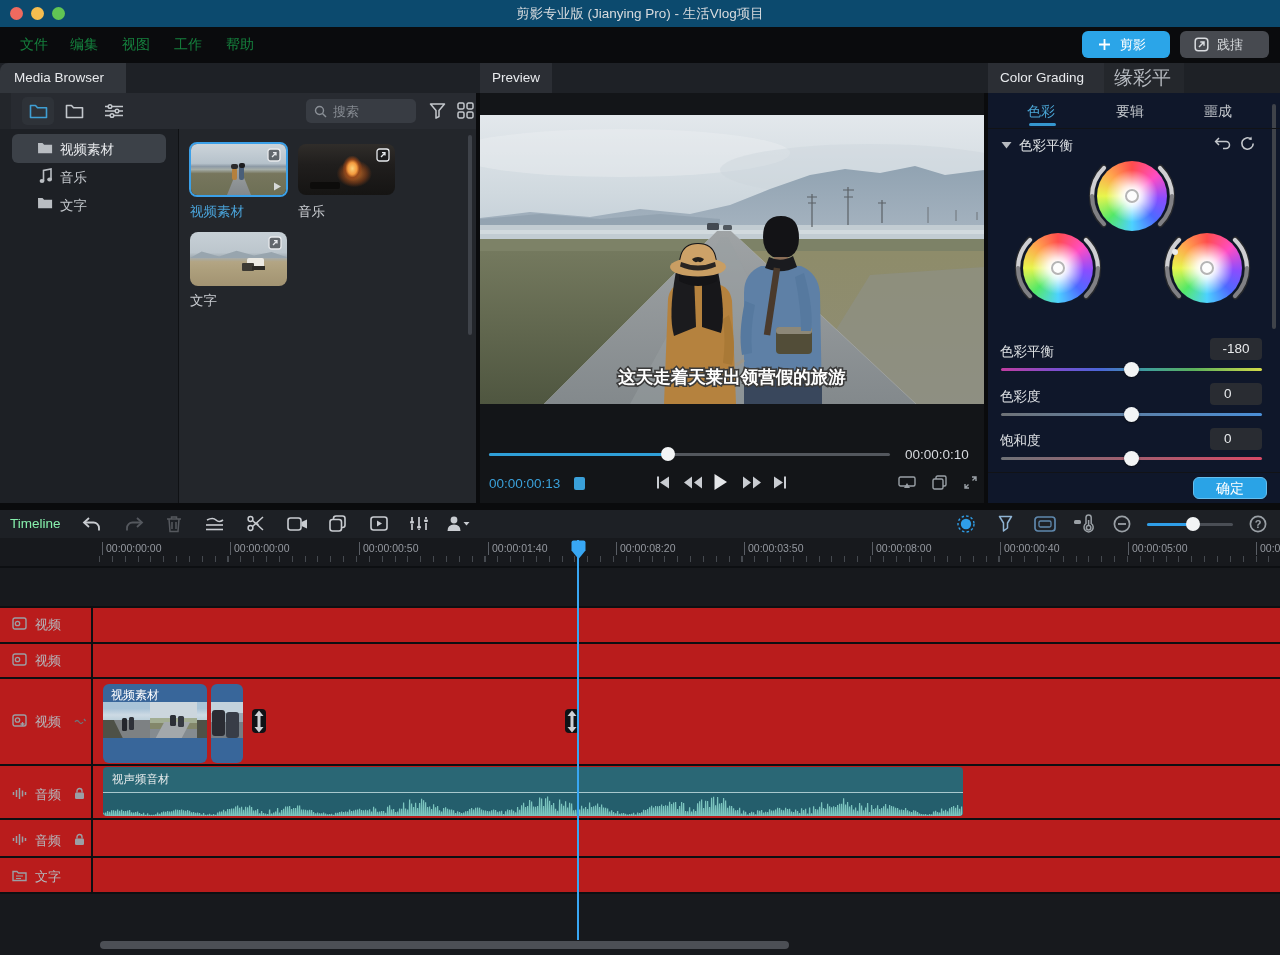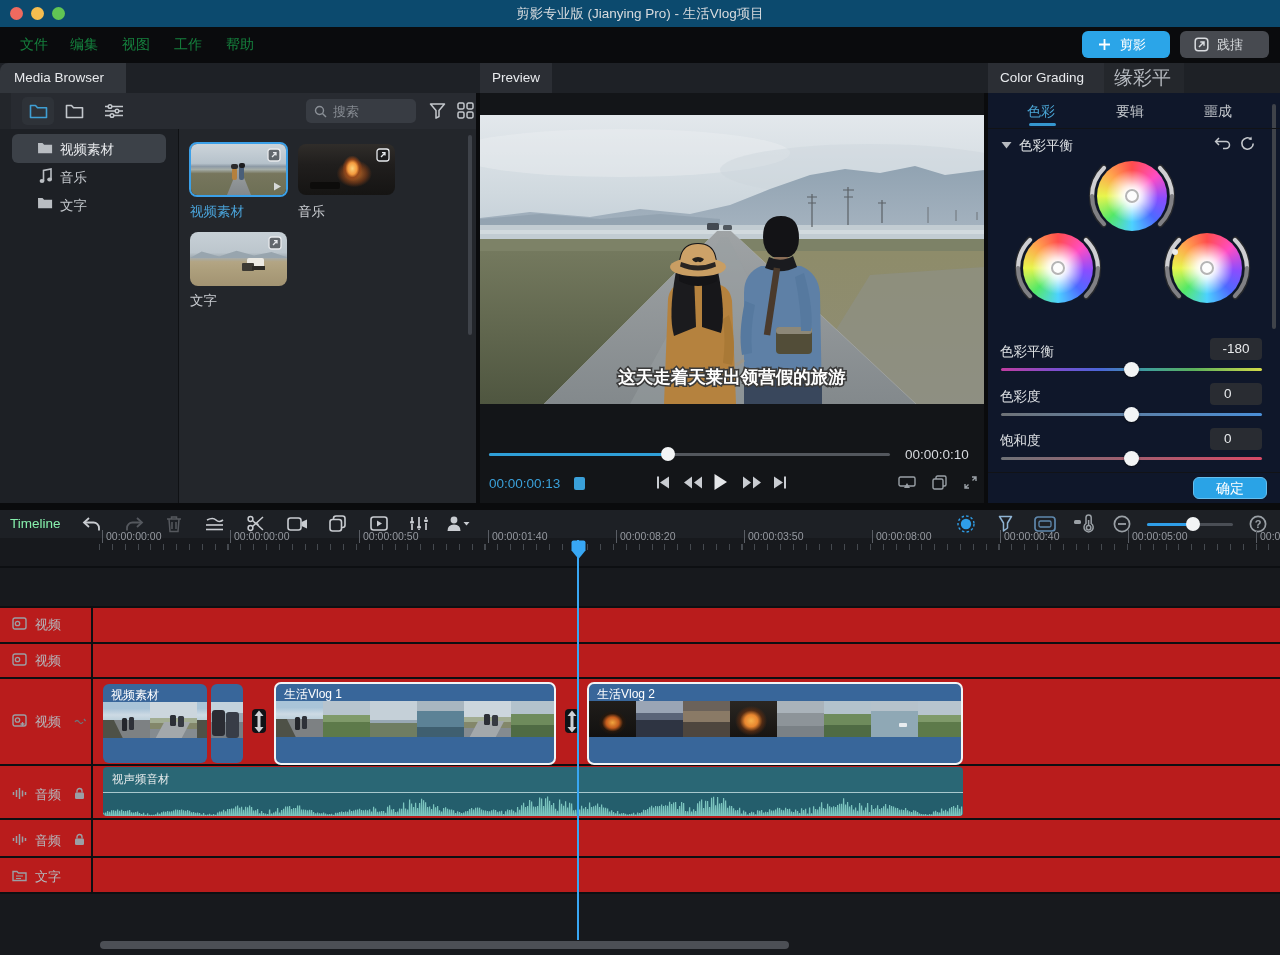--- a/index.html
+++ b/index.html
@@ -447,21 +447,21 @@
         <path d="M5 9 h8" stroke="#9aa0a6" stroke-width="1.8"></path>
       </svg>
     <div class="abs" style="left:1147px;top:12.5px;width:86px;height:3px;background:#4a4e55;border-radius:2px"></div>
     <div class="abs" style="left:1147px;top:12.5px;width:45px;height:3px;background:#2f9ee8;border-radius:2px"></div>
     <div class="abs" style="left:1186px;top:7px;width:14px;height:14px;border-radius:50%;background:#f2f4f5"></div>
     <svg class="abs" style="left:1249px;top:5px" width="18" height="18" viewBox="0 0 18 18">
         <circle cx="9" cy="9" r="7.6" fill="none" stroke="#9aa0a6" stroke-width="1.7"></circle>
         <text x="9" y="13" text-anchor="middle" font-size="11" font-weight="bold" fill="#9aa0a6" font-family="Liberation Sans">?</text>
       </svg>
   </div>
-  <div id="tl-ruler" class="abs" style="left:0;top:16px;width:1280px;height:28px">
+  <div id="tl-ruler" class="abs" style="left:0;top:28px;width:1280px;height:28px">
     <div class="rlab" style="left:102px">00:00:00:00</div>
     <div class="rlab" style="left:230px">00:00:00:00</div>
     <div class="rlab" style="left:359px">00:00:00:50</div>
     <div class="rlab" style="left:488px">00:00:01:40</div>
     <div class="rlab" style="left:616px">00:00:08:20</div>
     <div class="rlab" style="left:744px">00:00:03:50</div>
     <div class="rlab" style="left:872px">00:00:08:00</div>
     <div class="rlab" style="left:1000px">00:00:00:40</div>
     <div class="rlab" style="left:1128px">00:00:05:00</div>
     <div class="rlab" style="left:1256px">00:00</div>
@@ -537,49 +537,25 @@
     <div class="abs" style="left:211px;top:118px;width:32px;height:79px;border-radius:6px;overflow:hidden;background:#38669a">
       <div class="abs" style="left:0;top:18px;width:32px;height:36px;background:#22262b">
           <div class="thm th-pers" style="left:-6px"></div>
         </div>
     </div>
     <div class="trans" style="left:252px;top:143px">
         <svg width="12" height="23" viewBox="0 0 12 23" style="position:absolute;left:1px;top:1px">
           <path d="M6 0.5 L10.5 6 H7.5 v11 H10.5 L6 22.5 L1.5 17 H4.5 V6 H1.5 z" fill="#cdd1d5"></path>
         </svg>
       </div>
-    <div id="clipB" class="abs" style="left:274px;top:116px;width:282px;height:83px;border:2px solid #f2f4f6;border-radius:7px;overflow:hidden;background:#38669a">
-      <div class="abs" style="left:0;top:17px;width:278px;height:36px;background:#22262b">
-        <div class="thm th-roadA" style="left:0"></div>
-          <div class="thm th-grass" style="left:47px"></div>
-          <div class="thm th-skyfield" style="left:94px"></div>
-          <div class="thm th-river" style="left:141px"></div>
-          <div class="thm th-roadB" style="left:188px"></div>
-          <div class="thm th-hills" style="left:235px"></div>
-      </div>
-      <div class="abs" style="left:8px;top:2px;color:#fff;font-size:12px">生活Vlog 1</div>
-    </div>
     <div class="trans" style="left:565px;top:143px">
         <svg width="12" height="23" viewBox="0 0 12 23" style="position:absolute;left:1px;top:1px">
           <path d="M6 0.5 L10.5 6 H7.5 v11 H10.5 L6 22.5 L1.5 17 H4.5 V6 H1.5 z" fill="#cdd1d5"></path>
         </svg>
       </div>
-    <div id="clipC" class="abs" style="left:587px;top:116px;width:376px;height:83px;border:2px solid #f2f4f6;border-radius:7px;overflow:hidden;background:#38669a">
-      <div class="abs" style="left:0;top:17px;width:372px;height:36px;background:#22262b">
-        <div class="thm th-fire1" style="left:0"></div>
-          <div class="thm th-dusk" style="left:47px"></div>
-          <div class="thm th-market" style="left:94px"></div>
-          <div class="thm th-fire2" style="left:141px"></div>
-          <div class="thm th-quarry" style="left:188px"></div>
-          <div class="thm th-hills" style="left:235px"></div>
-          <div class="thm th-sea" style="left:282px"></div>
-          <div class="thm th-grass" style="left:329px"></div>
-      </div>
-      <div class="abs" style="left:8px;top:2px;color:#fff;font-size:12px">生活Vlog 2</div>
-    </div>
 
     <div class="abs" style="left:103px;top:201px;width:860px;height:49px;border-radius:4px;overflow:hidden;background:#2a6775">
       <div class="abs" style="left:0;top:25px;width:860px;height:1px;background:#a8c8cd"></div>
       <div class="abs" style="left:0;top:26px;width:860px;height:23px;background:#245e6c"></div>
       <div id="wave" class="abs" style="left:0;top:26px;width:860px;height:23px">
           <svg width="860" height="23" viewBox="0 0 860 23">
             <path d="M0,23 L0,19.8 L1.2,19.8 L1.6,23 L2,19.5 L3.2,19.5 L3.6,23 L4,18.0 L5.2,18.0 L5.6,23 L6,18.7 L7.2,18.7 L7.6,23 L8,17.3 L9.2,17.3 L9.6,23 L10,17.3 L11.2,17.3 L11.6,23 L12,17.8 L13.2,17.8 L13.6,23 L14,16.6 L15.2,16.6 L15.6,23 L16,17.7 L17.2,17.7 L17.6,23 L18,16.8 L19.2,16.8 L19.6,23 L20,17.9 L21.2,17.9 L21.6,23 L22,18.1 L23.2,18.1 L23.6,23 L24,17.6 L25.2,17.6 L25.6,23 L26,17.0 L27.2,17.0 L27.6,23 L28,19.3 L29.2,19.3 L29.6,23 L30,19.6 L31.2,19.6 L31.6,23 L32,19.0 L33.2,19.0 L33.6,23 L34,18.6 L35.2,18.6 L35.6,23 L36,20.1 L37.2,20.1 L37.6,23 L38,20.9 L39.2,20.9 L39.6,23 L40,19.7 L41.2,19.7 L41.6,23 L42,21.8 L43.2,21.8 L43.6,23 L44,20.3 L45.2,20.3 L45.6,23 L46,21.8 L47.2,21.8 L47.6,23 L48,21.8 L49.2,21.8 L49.6,23 L50,21.8 L51.2,21.8 L51.6,23 L52,21.2 L53.2,21.2 L53.6,23 L54,19.5 L55.2,19.5 L55.6,23 L56,20.7 L57.2,20.7 L57.6,23 L58,19.3 L59.2,19.3 L59.6,23 L60,18.6 L61.2,18.6 L61.6,23 L62,18.8 L63.2,18.8 L63.6,23 L64,17.9 L65.2,17.9 L65.6,23 L66,18.6 L67.2,18.6 L67.6,23 L68,18.2 L69.2,18.2 L69.6,23 L70,17.6 L71.2,17.6 L71.6,23 L72,16.4 L73.2,16.4 L73.6,23 L74,16.8 L75.2,16.8 L75.6,23 L76,17.1 L77.2,17.1 L77.6,23 L78,16.6 L79.2,16.6 L79.6,23 L80,17.2 L81.2,17.2 L81.6,23 L82,17.8 L83.2,17.8 L83.6,23 L84,17.1 L85.2,17.1 L85.6,23 L86,17.8 L87.2,17.8 L87.6,23 L88,19.2 L89.2,19.2 L89.6,23 L90,19.1 L91.2,19.1 L91.6,23 L92,19.7 L93.2,19.7 L93.6,23 L94,19.4 L95.2,19.4 L95.6,23 L96,20.1 L97.2,20.1 L97.6,23 L98,21.4 L99.2,21.4 L99.6,23 L100,20.1 L101.2,20.1 L101.6,23 L102,21.8 L103.2,21.8 L103.6,23 L104,21.6 L105.2,21.6 L105.6,23 L106,20.7 L107.2,20.7 L107.6,23 L108,21.8 L109.2,21.8 L109.6,23 L110,20.9 L111.2,20.9 L111.6,23 L112,21.8 L113.2,21.8 L113.6,23 L114,19.4 L115.2,19.4 L115.6,23 L116,18.5 L117.2,18.5 L117.6,23 L118,18.5 L119.2,18.5 L119.6,23 L120,16.8 L121.2,16.8 L121.6,23 L122,18.2 L123.2,18.2 L123.6,23 L124,16.1 L125.2,16.1 L125.6,23 L126,15.9 L127.2,15.9 L127.6,23 L128,15.4 L129.2,15.4 L129.6,23 L130,15.5 L131.2,15.5 L131.6,23 L132,13.4 L133.2,13.4 L133.6,23 L134,12.6 L135.2,12.6 L135.6,23 L136,14.7 L137.2,14.7 L137.6,23 L138,13.7 L139.2,13.7 L139.6,23 L140,16.8 L141.2,16.8 L141.6,23 L142,13.7 L143.2,13.7 L143.6,23 L144,14.2 L145.2,14.2 L145.6,23 L146,12.6 L147.2,12.6 L147.6,23 L148,13.9 L149.2,13.9 L149.6,23 L150,17.4 L151.2,17.4 L151.6,23 L152,17.3 L153.2,17.3 L153.6,23 L154,16.0 L155.2,16.0 L155.6,23 L156,20.3 L157.2,20.3 L157.6,23 L158,18.0 L159.2,18.0 L159.6,23 L160,20.1 L161.2,20.1 L161.6,23 L162,20.6 L163.2,20.6 L163.6,23 L164,21.0 L165.2,21.0 L165.6,23 L166,16.6 L167.2,16.6 L167.6,23 L168,20.5 L169.2,20.5 L169.6,23 L170,19.6 L171.2,19.6 L171.6,23 L172,18.4 L173.2,18.4 L173.6,23 L174,15.1 L175.2,15.1 L175.6,23 L176,19.5 L177.2,19.5 L177.6,23 L178,16.9 L179.2,16.9 L179.6,23 L180,15.8 L181.2,15.8 L181.6,23 L182,13.5 L183.2,13.5 L183.6,23 L184,13.5 L185.2,13.5 L185.6,23 L186,12.9 L187.2,12.9 L187.6,23 L188,15.9 L189.2,15.9 L189.6,23 L190,14.9 L191.2,14.9 L191.6,23 L192,15.1 L193.2,15.1 L193.6,23 L194,12.5 L195.2,12.5 L195.6,23 L196,12.4 L197.2,12.4 L197.6,23 L198,16.4 L199.2,16.4 L199.6,23 L200,16.6 L201.2,16.6 L201.6,23 L202,16.7 L203.2,16.7 L203.6,23 L204,17.2 L205.2,17.2 L205.6,23 L206,16.8 L207.2,16.8 L207.6,23 L208,17.0 L209.2,17.0 L209.6,23 L210,18.9 L211.2,18.9 L211.6,23 L212,20.3 L213.2,20.3 L213.6,23 L214,19.6 L215.2,19.6 L215.6,23 L216,20.3 L217.2,20.3 L217.6,23 L218,20.2 L219.2,20.2 L219.6,23 L220,19.5 L221.2,19.5 L221.6,23 L222,20.6 L223.2,20.6 L223.6,23 L224,21.2 L225.2,21.2 L225.6,23 L226,21.0 L227.2,21.0 L227.6,23 L228,20.8 L229.2,20.8 L229.6,23 L230,21.8 L231.2,21.8 L231.6,23 L232,19.8 L233.2,19.8 L233.6,23 L234,19.7 L235.2,19.7 L235.6,23 L236,19.0 L237.2,19.0 L237.6,23 L238,18.6 L239.2,18.6 L239.6,23 L240,19.1 L241.2,19.1 L241.6,23 L242,18.5 L243.2,18.5 L243.6,23 L244,18.8 L245.2,18.8 L245.6,23 L246,16.6 L247.2,16.6 L247.6,23 L248,17.9 L249.2,17.9 L249.6,23 L250,17.5 L251.2,17.5 L251.6,23 L252,16.7 L253.2,16.7 L253.6,23 L254,16.6 L255.2,16.6 L255.6,23 L256,15.8 L257.2,15.8 L257.6,23 L258,17.0 L259.2,17.0 L259.6,23 L260,17.3 L261.2,17.3 L261.6,23 L262,16.8 L263.2,16.8 L263.6,23 L264,17.3 L265.2,17.3 L265.6,23 L266,16.2 L267.2,16.2 L267.6,23 L268,18.4 L269.2,18.4 L269.6,23 L270,13.7 L271.2,13.7 L271.6,23 L272,15.5 L273.2,15.5 L273.6,23 L274,18.8 L275.2,18.8 L275.6,23 L276,18.4 L277.2,18.4 L277.6,23 L278,17.9 L279.2,17.9 L279.6,23 L280,17.9 L281.2,17.9 L281.6,23 L282,19.8 L283.2,19.8 L283.6,23 L284,13.8 L285.2,13.8 L285.6,23 L286,12.3 L287.2,12.3 L287.6,23 L288,16.5 L289.2,16.5 L289.6,23 L290,15.9 L291.2,15.9 L291.6,23 L292,19.1 L293.2,19.1 L293.6,23 L294,18.4 L295.2,18.4 L295.6,23 L296,15.6 L297.2,15.6 L297.6,23 L298,15.8 L299.2,15.8 L299.6,23 L300,9.6 L301.2,9.6 L301.6,23 L302,15.6 L303.2,15.6 L303.6,23 L304,16.5 L305.2,16.5 L305.6,23 L306,6.6 L307.2,6.6 L307.6,23 L308,10.5 L309.2,10.5 L309.6,23 L310,14.0 L311.2,14.0 L311.6,23 L312,9.8 L313.2,9.8 L313.6,23 L314,14.9 L315.2,14.9 L315.6,23 L316,9.9 L317.2,9.9 L317.6,23 L318,5.7 L319.2,5.7 L319.6,23 L320,7.2 L321.2,7.2 L321.6,23 L322,9.3 L323.2,9.3 L323.6,23 L324,13.9 L325.2,13.9 L325.6,23 L326,13.5 L327.2,13.5 L327.6,23 L328,15.9 L329.2,15.9 L329.6,23 L330,11.3 L331.2,11.3 L331.6,23 L332,14.2 L333.2,14.2 L333.6,23 L334,12.9 L335.2,12.9 L335.6,23 L336,17.2 L337.2,17.2 L337.6,23 L338,18.6 L339.2,18.6 L339.6,23 L340,14.9 L341.2,14.9 L341.6,23 L342,14.3 L343.2,14.3 L343.6,23 L344,15.7 L345.2,15.7 L345.6,23 L346,16.4 L347.2,16.4 L347.6,23 L348,16.6 L349.2,16.6 L349.6,23 L350,17.2 L351.2,17.2 L351.6,23 L352,19.9 L353.2,19.9 L353.6,23 L354,18.3 L355.2,18.3 L355.6,23 L356,18.9 L357.2,18.9 L357.6,23 L358,20.0 L359.2,20.0 L359.6,23 L360,19.6 L361.2,19.6 L361.6,23 L362,18.2 L363.2,18.2 L363.6,23 L364,17.9 L365.2,17.9 L365.6,23 L366,16.0 L367.2,16.0 L367.6,23 L368,14.9 L369.2,14.9 L369.6,23 L370,16.4 L371.2,16.4 L371.6,23 L372,14.8 L373.2,14.8 L373.6,23 L374,14.6 L375.2,14.6 L375.6,23 L376,14.8 L377.2,14.8 L377.6,23 L378,16.6 L379.2,16.6 L379.6,23 L380,17.2 L381.2,17.2 L381.6,23 L382,17.4 L383.2,17.4 L383.6,23 L384,17.9 L385.2,17.9 L385.6,23 L386,18.2 L387.2,18.2 L387.6,23 L388,17.2 L389.2,17.2 L389.6,23 L390,16.6 L391.2,16.6 L391.6,23 L392,17.1 L393.2,17.1 L393.6,23 L394,18.7 L395.2,18.7 L395.6,23 L396,18.3 L397.2,18.3 L397.6,23 L398,17.7 L399.2,17.7 L399.6,23 L400,21.1 L401.2,21.1 L401.6,23 L402,18.2 L403.2,18.2 L403.6,23 L404,16.6 L405.2,16.6 L405.6,23 L406,16.9 L407.2,16.9 L407.6,23 L408,16.6 L409.2,16.6 L409.6,23 L410,17.8 L411.2,17.8 L411.6,23 L412,19.3 L413.2,19.3 L413.6,23 L414,14.1 L415.2,14.1 L415.6,23 L416,16.8 L417.2,16.8 L417.6,23 L418,12.2 L419.2,12.2 L419.6,23 L420,9.7 L421.2,9.7 L421.6,23 L422,13.9 L423.2,13.9 L423.6,23 L424,13.1 L425.2,13.1 L425.6,23 L426,7.0 L427.2,7.0 L427.6,23 L428,8.4 L429.2,8.4 L429.6,23 L430,13.6 L431.2,13.6 L431.6,23 L432,13.7 L433.2,13.7 L433.6,23 L434,13.1 L435.2,13.1 L435.6,23 L436,4.4 L437.2,4.4 L437.6,23 L438,5.4 L439.2,5.4 L439.6,23 L440,13.1 L441.2,13.1 L441.6,23 L442,5.2 L443.2,5.2 L443.6,23 L444,3.5 L445.2,3.5 L445.6,23 L446,7.8 L447.2,7.8 L447.6,23 L448,12.0 L449.2,12.0 L449.6,23 L450,10.0 L451.2,10.0 L451.6,23 L452,15.7 L453.2,15.7 L453.6,23 L454,17.7 L455.2,17.7 L455.6,23 L456,6.4 L457.2,6.4 L457.6,23 L458,10.8 L459.2,10.8 L459.6,23 L460,12.8 L461.2,12.8 L461.6,23 L462,8.3 L463.2,8.3 L463.6,23 L464,14.5 L465.2,14.5 L465.6,23 L466,9.7 L467.2,9.7 L467.6,23 L468,10.4 L469.2,10.4 L469.6,23 L470,17.2 L471.2,17.2 L471.6,23 L472,16.7 L473.2,16.7 L473.6,23 L474,16.1 L475.2,16.1 L475.6,23 L476,16.4 L477.2,16.4 L477.6,23 L478,12.8 L479.2,12.8 L479.6,23 L480,15.6 L481.2,15.6 L481.6,23 L482,13.9 L483.2,13.9 L483.6,23 L484,16.1 L485.2,16.1 L485.6,23 L486,9.6 L487.2,9.6 L487.6,23 L488,14.0 L489.2,14.0 L489.6,23 L490,13.2 L491.2,13.2 L491.6,23 L492,12.4 L493.2,12.4 L493.6,23 L494,10.6 L495.2,10.6 L495.6,23 L496,14.0 L497.2,14.0 L497.6,23 L498,11.5 L499.2,11.5 L499.6,23 L500,14.4 L501.2,14.4 L501.6,23 L502,14.8 L503.2,14.8 L503.6,23 L504,15.5 L505.2,15.5 L505.6,23 L506,18.4 L507.2,18.4 L507.6,23 L508,17.3 L509.2,17.3 L509.6,23 L510,18.9 L511.2,18.9 L511.6,23 L512,20.2 L513.2,20.2 L513.6,23 L514,18.1 L515.2,18.1 L515.6,23 L516,20.8 L517.2,20.8 L517.6,23 L518,20.3 L519.2,20.3 L519.6,23 L520,19.9 L521.2,19.9 L521.6,23 L522,20.7 L523.2,20.7 L523.6,23 L524,21.5 L525.2,21.5 L525.6,23 L526,21.0 L527.2,21.0 L527.6,23 L528,20.8 L529.2,20.8 L529.6,23 L530,19.8 L531.2,19.8 L531.6,23 L532,21.5 L533.2,21.5 L533.6,23 L534,19.6 L535.2,19.6 L535.6,23 L536,20.1 L537.2,20.1 L537.6,23 L538,19.3 L539.2,19.3 L539.6,23 L540,16.7 L541.2,16.7 L541.6,23 L542,17.0 L543.2,17.0 L543.6,23 L544,16.0 L545.2,16.0 L545.6,23 L546,14.3 L547.2,14.3 L547.6,23 L548,12.8 L549.2,12.8 L549.6,23 L550,14.6 L551.2,14.6 L551.6,23 L552,13.1 L553.2,13.1 L553.6,23 L554,13.3 L555.2,13.3 L555.6,23 L556,12.9 L557.2,12.9 L557.6,23 L558,11.4 L559.2,11.4 L559.6,23 L560,12.9 L561.2,12.9 L561.6,23 L562,12.3 L563.2,12.3 L563.6,23 L564,12.7 L565.2,12.7 L565.6,23 L566,8.8 L567.2,8.8 L567.6,23 L568,11.0 L569.2,11.0 L569.6,23 L570,9.5 L571.2,9.5 L571.6,23 L572,8.9 L573.2,8.9 L573.6,23 L574,15.9 L575.2,15.9 L575.6,23 L576,13.0 L577.2,13.0 L577.6,23 L578,9.0 L579.2,9.0 L579.6,23 L580,10.1 L581.2,10.1 L581.6,23 L582,18.0 L583.2,18.0 L583.6,23 L584,18.2 L585.2,18.2 L585.6,23 L586,14.3 L587.2,14.3 L587.6,23 L588,18.5 L589.2,18.5 L589.6,23 L590,16.2 L591.2,16.2 L591.6,23 L592,17.9 L593.2,17.9 L593.6,23 L594,10.2 L595.2,10.2 L595.6,23 L596,8.3 L597.2,8.3 L597.6,23 L598,6.4 L599.2,6.4 L599.6,23 L600,15.1 L601.2,15.1 L601.6,23 L602,7.7 L603.2,7.7 L603.6,23 L604,8.0 L605.2,8.0 L605.6,23 L606,13.9 L607.2,13.9 L607.6,23 L608,4.7 L609.2,4.7 L609.6,23 L610,3.7 L611.2,3.7 L611.6,23 L612,12.3 L613.2,12.3 L613.6,23 L614,4.1 L615.2,4.1 L615.6,23 L616,10.5 L617.2,10.5 L617.6,23 L618,9.9 L619.2,9.9 L619.6,23 L620,5.1 L621.2,5.1 L621.6,23 L622,7.4 L623.2,7.4 L623.6,23 L624,14.7 L625.2,14.7 L625.6,23 L626,12.8 L627.2,12.8 L627.6,23 L628,12.9 L629.2,12.9 L629.6,23 L630,15.2 L631.2,15.2 L631.6,23 L632,17.2 L633.2,17.2 L633.6,23 L634,16.9 L635.2,16.9 L635.6,23 L636,14.7 L637.2,14.7 L637.6,23 L638,20.4 L639.2,20.4 L639.6,23 L640,17.4 L641.2,17.4 L641.6,23 L642,18.7 L643.2,18.7 L643.6,23 L644,21.5 L645.2,21.5 L645.6,23 L646,20.0 L647.2,20.0 L647.6,23 L648,18.7 L649.2,18.7 L649.6,23 L650,19.3 L651.2,19.3 L651.6,23 L652,21.2 L653.2,21.2 L653.6,23 L654,17.2 L655.2,17.2 L655.6,23 L656,17.8 L657.2,17.8 L657.6,23 L658,16.9 L659.2,16.9 L659.6,23 L660,19.6 L661.2,19.6 L661.6,23 L662,18.7 L663.2,18.7 L663.6,23 L664,18.9 L665.2,18.9 L665.6,23 L666,16.3 L667.2,16.3 L667.6,23 L668,17.4 L669.2,17.4 L669.6,23 L670,17.5 L671.2,17.5 L671.6,23 L672,16.4 L673.2,16.4 L673.6,23 L674,14.8 L675.2,14.8 L675.6,23 L676,15.0 L677.2,15.0 L677.6,23 L678,16.7 L679.2,16.7 L679.6,23 L680,17.2 L681.2,17.2 L681.6,23 L682,14.7 L683.2,14.7 L683.6,23 L684,16.1 L685.2,16.1 L685.6,23 L686,15.8 L687.2,15.8 L687.6,23 L688,18.6 L689.2,18.6 L689.6,23 L690,19.1 L691.2,19.1 L691.6,23 L692,16.5 L693.2,16.5 L693.6,23 L694,18.0 L695.2,18.0 L695.6,23 L696,20.1 L697.2,20.1 L697.6,23 L698,15.3 L699.2,15.3 L699.6,23 L700,17.0 L701.2,17.0 L701.6,23 L702,15.8 L703.2,15.8 L703.6,23 L704,20.5 L705.2,20.5 L705.6,23 L706,14.6 L707.2,14.6 L707.6,23 L708,20.3 L709.2,20.3 L709.6,23 L710,13.3 L711.2,13.3 L711.6,23 L712,16.1 L713.2,16.1 L713.6,23 L714,16.5 L715.2,16.5 L715.6,23 L716,13.8 L717.2,13.8 L717.6,23 L718,9.3 L719.2,9.3 L719.6,23 L720,15.0 L721.2,15.0 L721.6,23 L722,15.7 L723.2,15.7 L723.6,23 L724,10.8 L725.2,10.8 L725.6,23 L726,13.3 L727.2,13.3 L727.6,23 L728,14.2 L729.2,14.2 L729.6,23 L730,13.2 L731.2,13.2 L731.6,23 L732,14.1 L733.2,14.1 L733.6,23 L734,12.1 L735.2,12.1 L735.6,23 L736,10.7 L737.2,10.7 L737.6,23 L738,10.8 L739.2,10.8 L739.6,23 L740,5.3 L741.2,5.3 L741.6,23 L742,11.4 L743.2,11.4 L743.6,23 L744,9.1 L745.2,9.1 L745.6,23 L746,13.6 L747.2,13.6 L747.6,23 L748,12.0 L749.2,12.0 L749.6,23 L750,16.6 L751.2,16.6 L751.6,23 L752,14.4 L753.2,14.4 L753.6,23 L754,17.7 L755.2,17.7 L755.6,23 L756,9.9 L757.2,9.9 L757.6,23 L758,12.6 L759.2,12.6 L759.6,23 L760,17.2 L761.2,17.2 L761.6,23 L762,14.5 L763.2,14.5 L763.6,23 L764,10.0 L765.2,10.0 L765.6,23 L766,19.0 L767.2,19.0 L767.6,23 L768,11.9 L769.2,11.9 L769.6,23 L770,15.9 L771.2,15.9 L771.6,23 L772,15.3 L773.2,15.3 L773.6,23 L774,12.2 L775.2,12.2 L775.6,23 L776,16.0 L777.2,16.0 L777.6,23 L778,14.9 L779.2,14.9 L779.6,23 L780,13.3 L781.2,13.3 L781.6,23 L782,11.1 L783.2,11.1 L783.6,23 L784,15.5 L785.2,15.5 L785.6,23 L786,12.1 L787.2,12.1 L787.6,23 L788,12.9 L789.2,12.9 L789.6,23 L790,13.4 L791.2,13.4 L791.6,23 L792,14.7 L793.2,14.7 L793.6,23 L794,15.1 L795.2,15.1 L795.6,23 L796,16.7 L797.2,16.7 L797.6,23 L798,16.6 L799.2,16.6 L799.6,23 L800,17.1 L801.2,17.1 L801.6,23 L802,15.0 L803.2,15.0 L803.6,23 L804,17.3 L805.2,17.3 L805.6,23 L806,18.2 L807.2,18.2 L807.6,23 L808,19.0 L809.2,19.0 L809.6,23 L810,17.2 L811.2,17.2 L811.6,23 L812,17.8 L813.2,17.8 L813.6,23 L814,18.9 L815.2,18.9 L815.6,23 L816,20.6 L817.2,20.6 L817.6,23 L818,21.1 L819.2,21.1 L819.6,23 L820,21.2 L821.2,21.2 L821.6,23 L822,20.9 L823.2,20.9 L823.6,23 L824,21.8 L825.2,21.8 L825.6,23 L826,20.9 L827.2,20.9 L827.6,23 L828,21.3 L829.2,21.3 L829.6,23 L830,18.4 L831.2,18.4 L831.6,23 L832,17.8 L833.2,17.8 L833.6,23 L834,18.9 L835.2,18.9 L835.6,23 L836,19.6 L837.2,19.6 L837.6,23 L838,15.4 L839.2,15.4 L839.6,23 L840,17.8 L841.2,17.8 L841.6,23 L842,16.8 L843.2,16.8 L843.6,23 L844,18.2 L845.2,18.2 L845.6,23 L846,15.2 L847.2,15.2 L847.6,23 L848,13.9 L849.2,13.9 L849.6,23 L850,13.0 L851.2,13.0 L851.6,23 L852,14.7 L853.2,14.7 L853.6,23 L854,12.0 L855.2,12.0 L855.6,23 L856,15.7 L857.2,15.7 L857.6,23 L858,13.4 L859.2,13.4 L859.6,23 L860,23 Z" fill="#7cc5bf"></path>
           </svg>
         </div>
       <div class="abs" style="left:9px;top:5px;color:#e2e8e9;font-size:11.5px">视声频音材</div>

